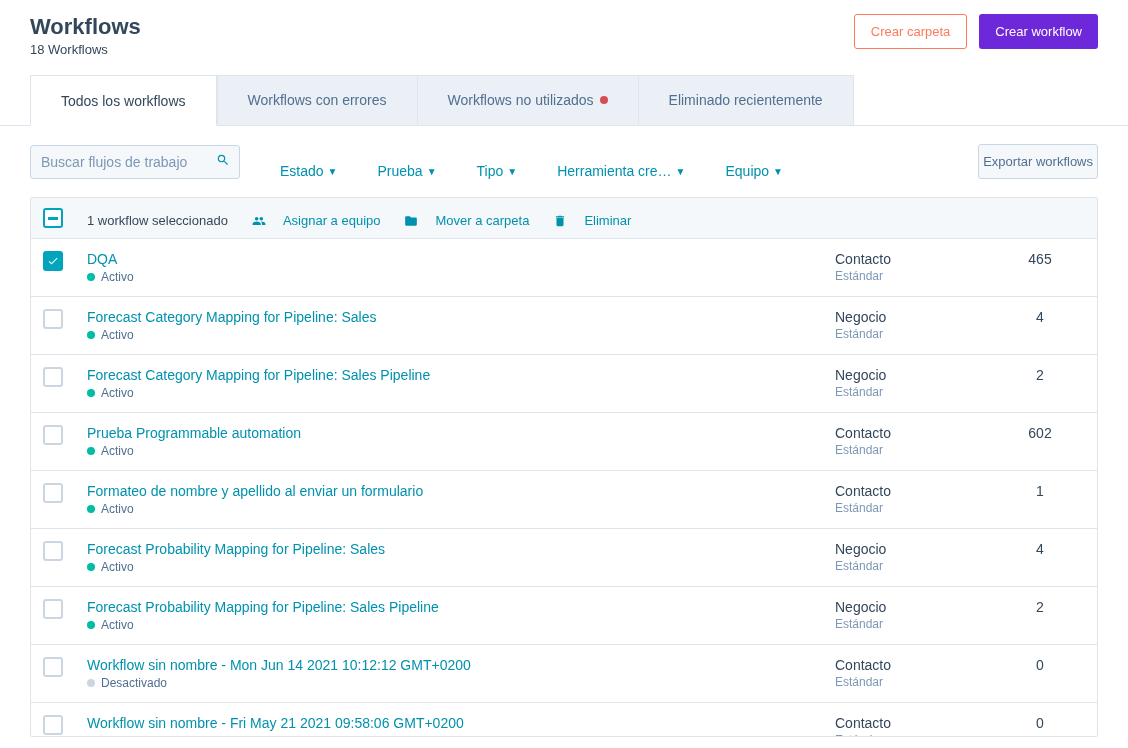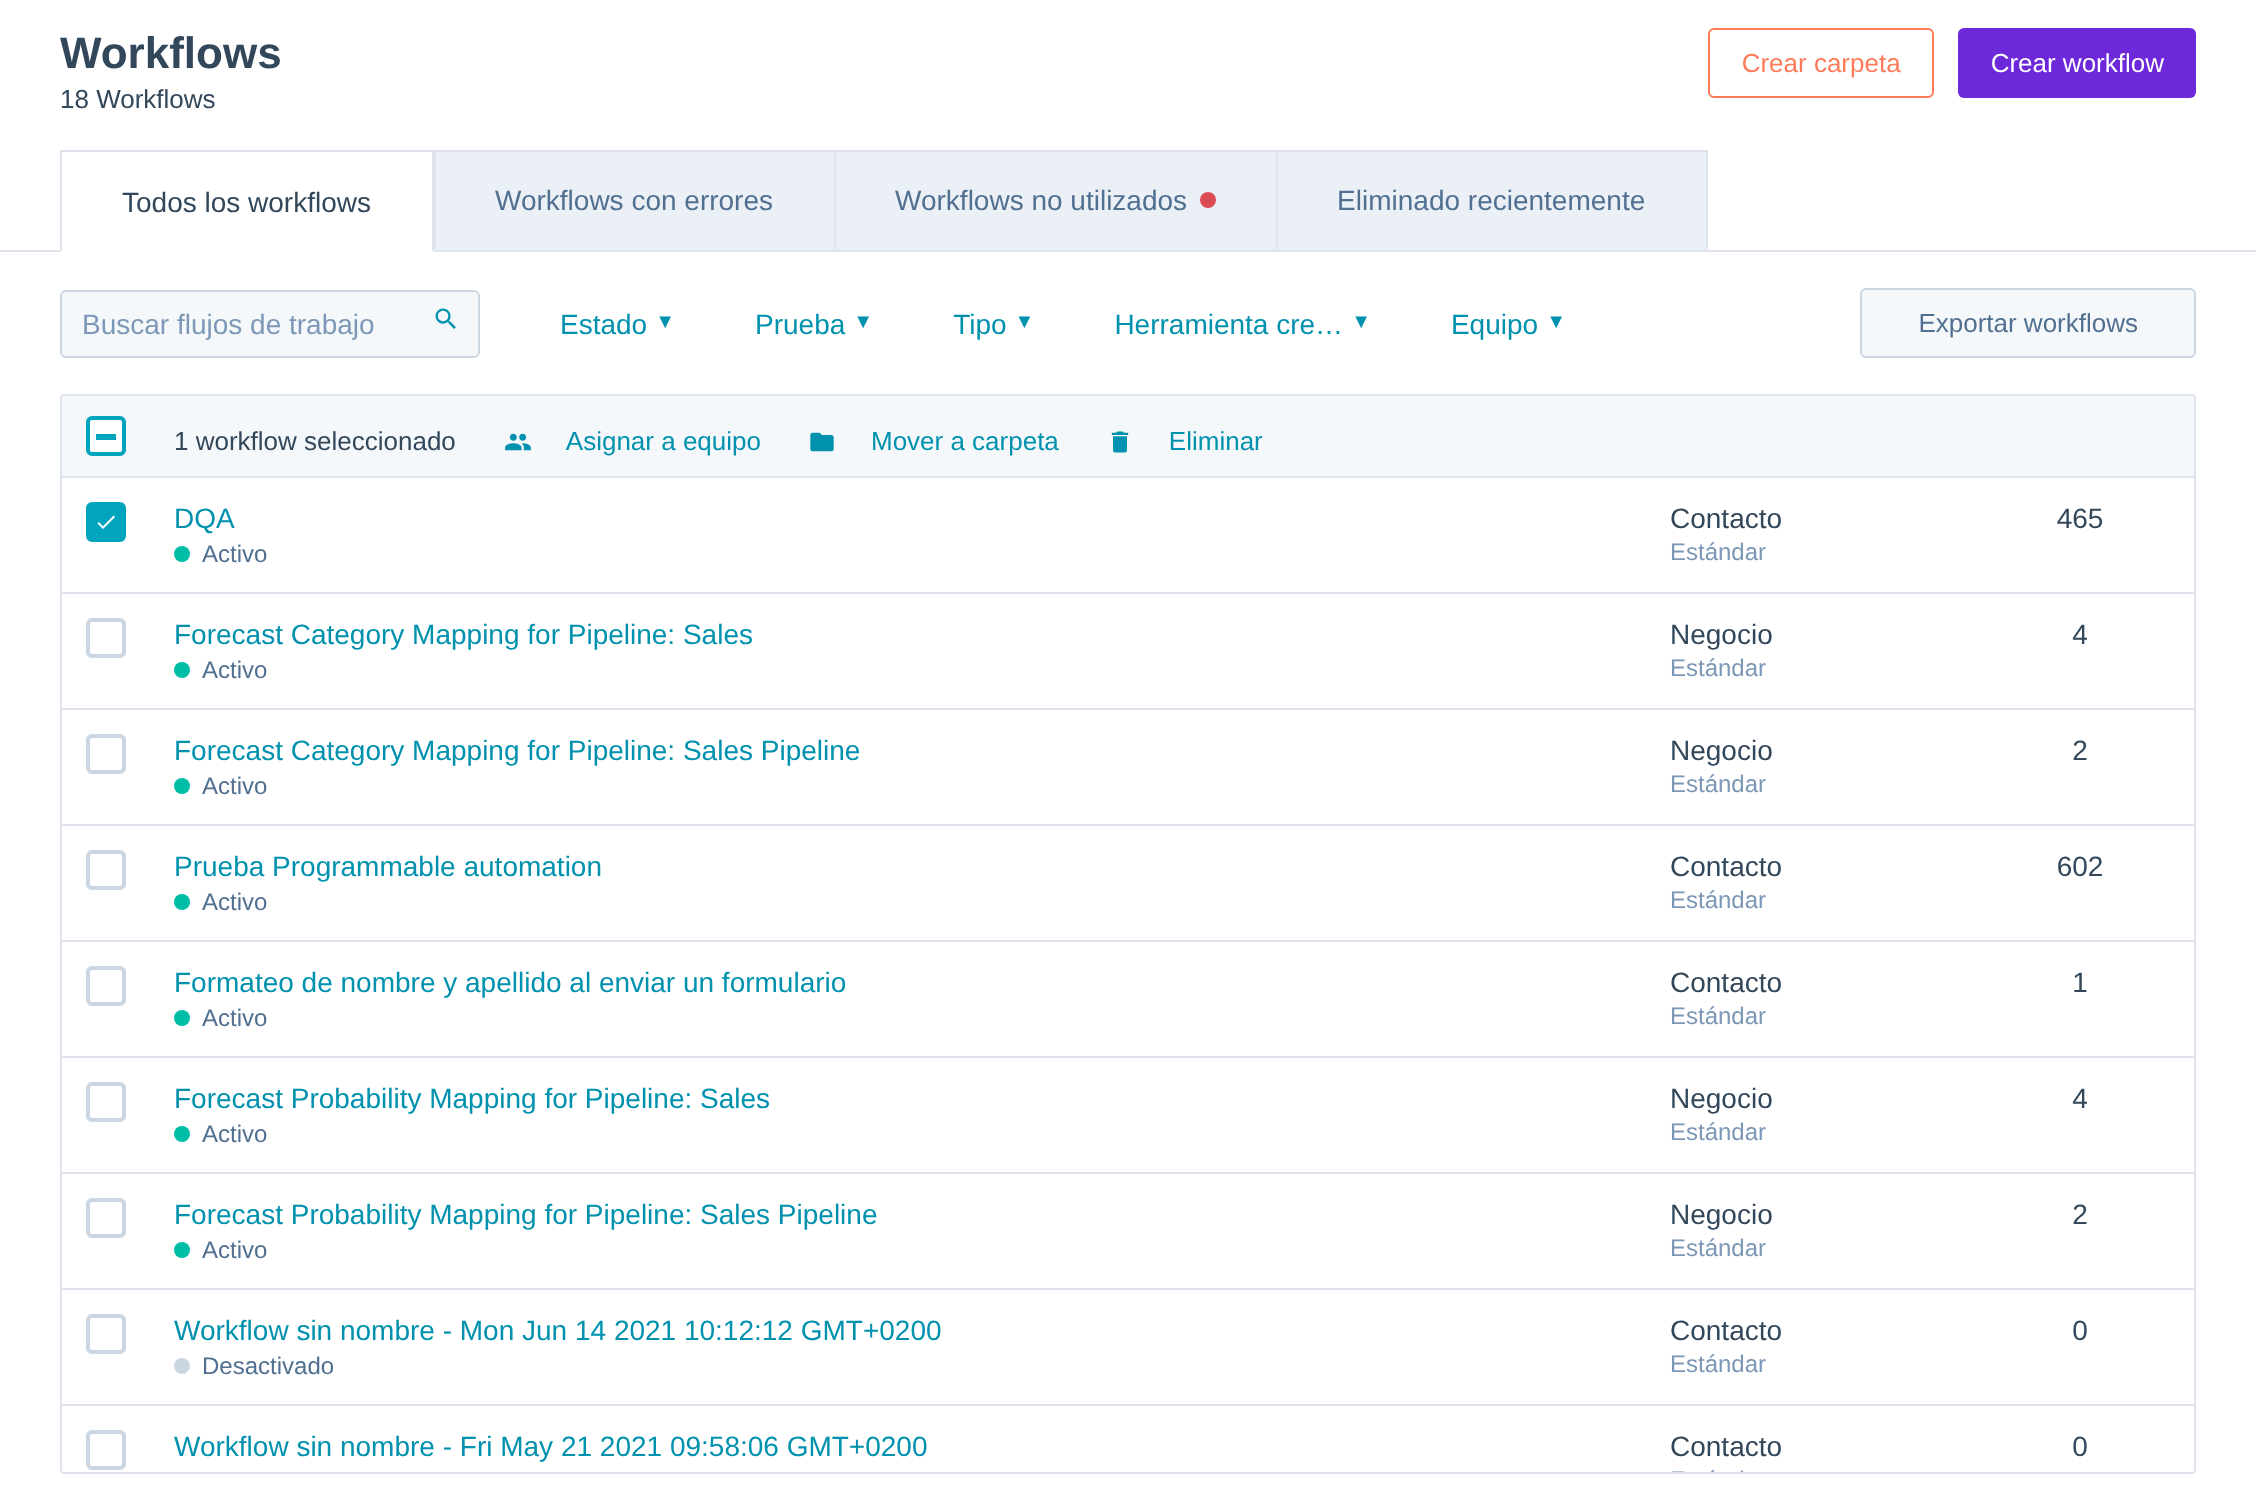--- a/index.html
+++ b/index.html
@@ -10,28 +10,28 @@
   .page-subtitle { font-size: 13px; color: #33475b; margin-top: 2px; }
   .header-right { display: flex; gap: 12px; }
   .btn-secondary { border: 1px solid #ff7a59; background: #fff; color: #ff7a59; font-size: 13px; padding: 9px 16px; border-radius: 3px; cursor: pointer; }
   .btn-primary { border: none; background: #6d28d9; color: #fff; font-size: 13px; padding: 9px 16px; border-radius: 3px; cursor: pointer; }
   .tabs { display: flex; padding: 0 30px; border-bottom: 1px solid #dfe3eb; margin-top: 10px; }
   .tab { padding: 16px 30px; font-size: 14px; color: #516f90; cursor: pointer; border: 1px solid transparent; background: #eaf0f6; border-top: 1px solid #dfe3eb; border-right: none; border-left: 1px solid #dfe3eb; display:flex; align-items:center; gap:6px;}
   .tab:first-child { }
   .tab:last-child { border-right: 1px solid #dfe3eb;}
   .tab.active { background: #fff; border: 1px solid #dfe3eb; border-bottom: 1px solid #fff; margin-bottom: -1px; color: #33475b; }
   .dot-red { width:8px; height:8px; background:#d94c53; border-radius:50%; display:inline-block;}
-  .filter-row { display: flex; align-items: center; padding: 18px 30px 18px 30px; gap: 40px; }
+  .filter-row { display: flex; align-items: flex-end; padding: 18px 30px 18px 30px; gap: 40px; }
   .search-wrap { position: relative; }
   .search-input { border: 1px solid #cbd6e2; border-radius: 3px; padding: 8px 36px 8px 10px; font-size: 14px; width: 210px; color:#516f90; background: #f5f8fa;}
   .search-input::placeholder { color: #7c98b6; }
   .search-icon { position: absolute; right: 10px; top: 50%; transform: translateY(-50%); color: #0091ae; }
   .filter-link { color: #0091ae; font-size: 14px; cursor: pointer; display:flex; align-items:center; gap:4px;}
   .filter-link .caret { font-size: 10px; }
-  .btn-export { margin-left: auto; border: 1px solid #cbd6e2; background: #f5f8fa; color: #516f90; font-size: 13px; padding: 9px 28px; border-radius: 3px; cursor: pointer; }
+  .btn-export { margin-left: auto; border: 1px solid #cbd6e2; background: #f5f8fa; color: #516f90; font-size: 13px; padding: 9px 4px; border-radius: 3px; cursor: pointer; }
   .table-wrap { margin: 0 30px; border: 1px solid #dfe3eb; border-radius: 2px; position: relative; height: 540px; overflow-y: auto; }
   .bulk-bar { display: flex; align-items: flex-end; padding: 10px 12px; background: #f5f8fa; border-bottom: 1px solid #dfe3eb; gap: 24px; }
   .chk { flex: 0 0 20px; }
   .chk-box { width: 20px; height: 20px; border: 2px solid #00a4bd; border-radius: 3px; display:flex; align-items:center; justify-content:center; cursor:pointer; background:#fff;}
   .chk-box.indet::after { content: ""; width: 10px; height: 3px; background: #00a4bd; display: block; }
   .chk-box.checked { background: #00a4bd; }
   .chk-box.checked svg { display:block; }
   .chk-box svg { display:none; width:12px; height:12px; }
   .chk-box.unchecked { border-color: #cbd6e2; }
   .bulk-text { font-size: 13px; color: #33475b; }

